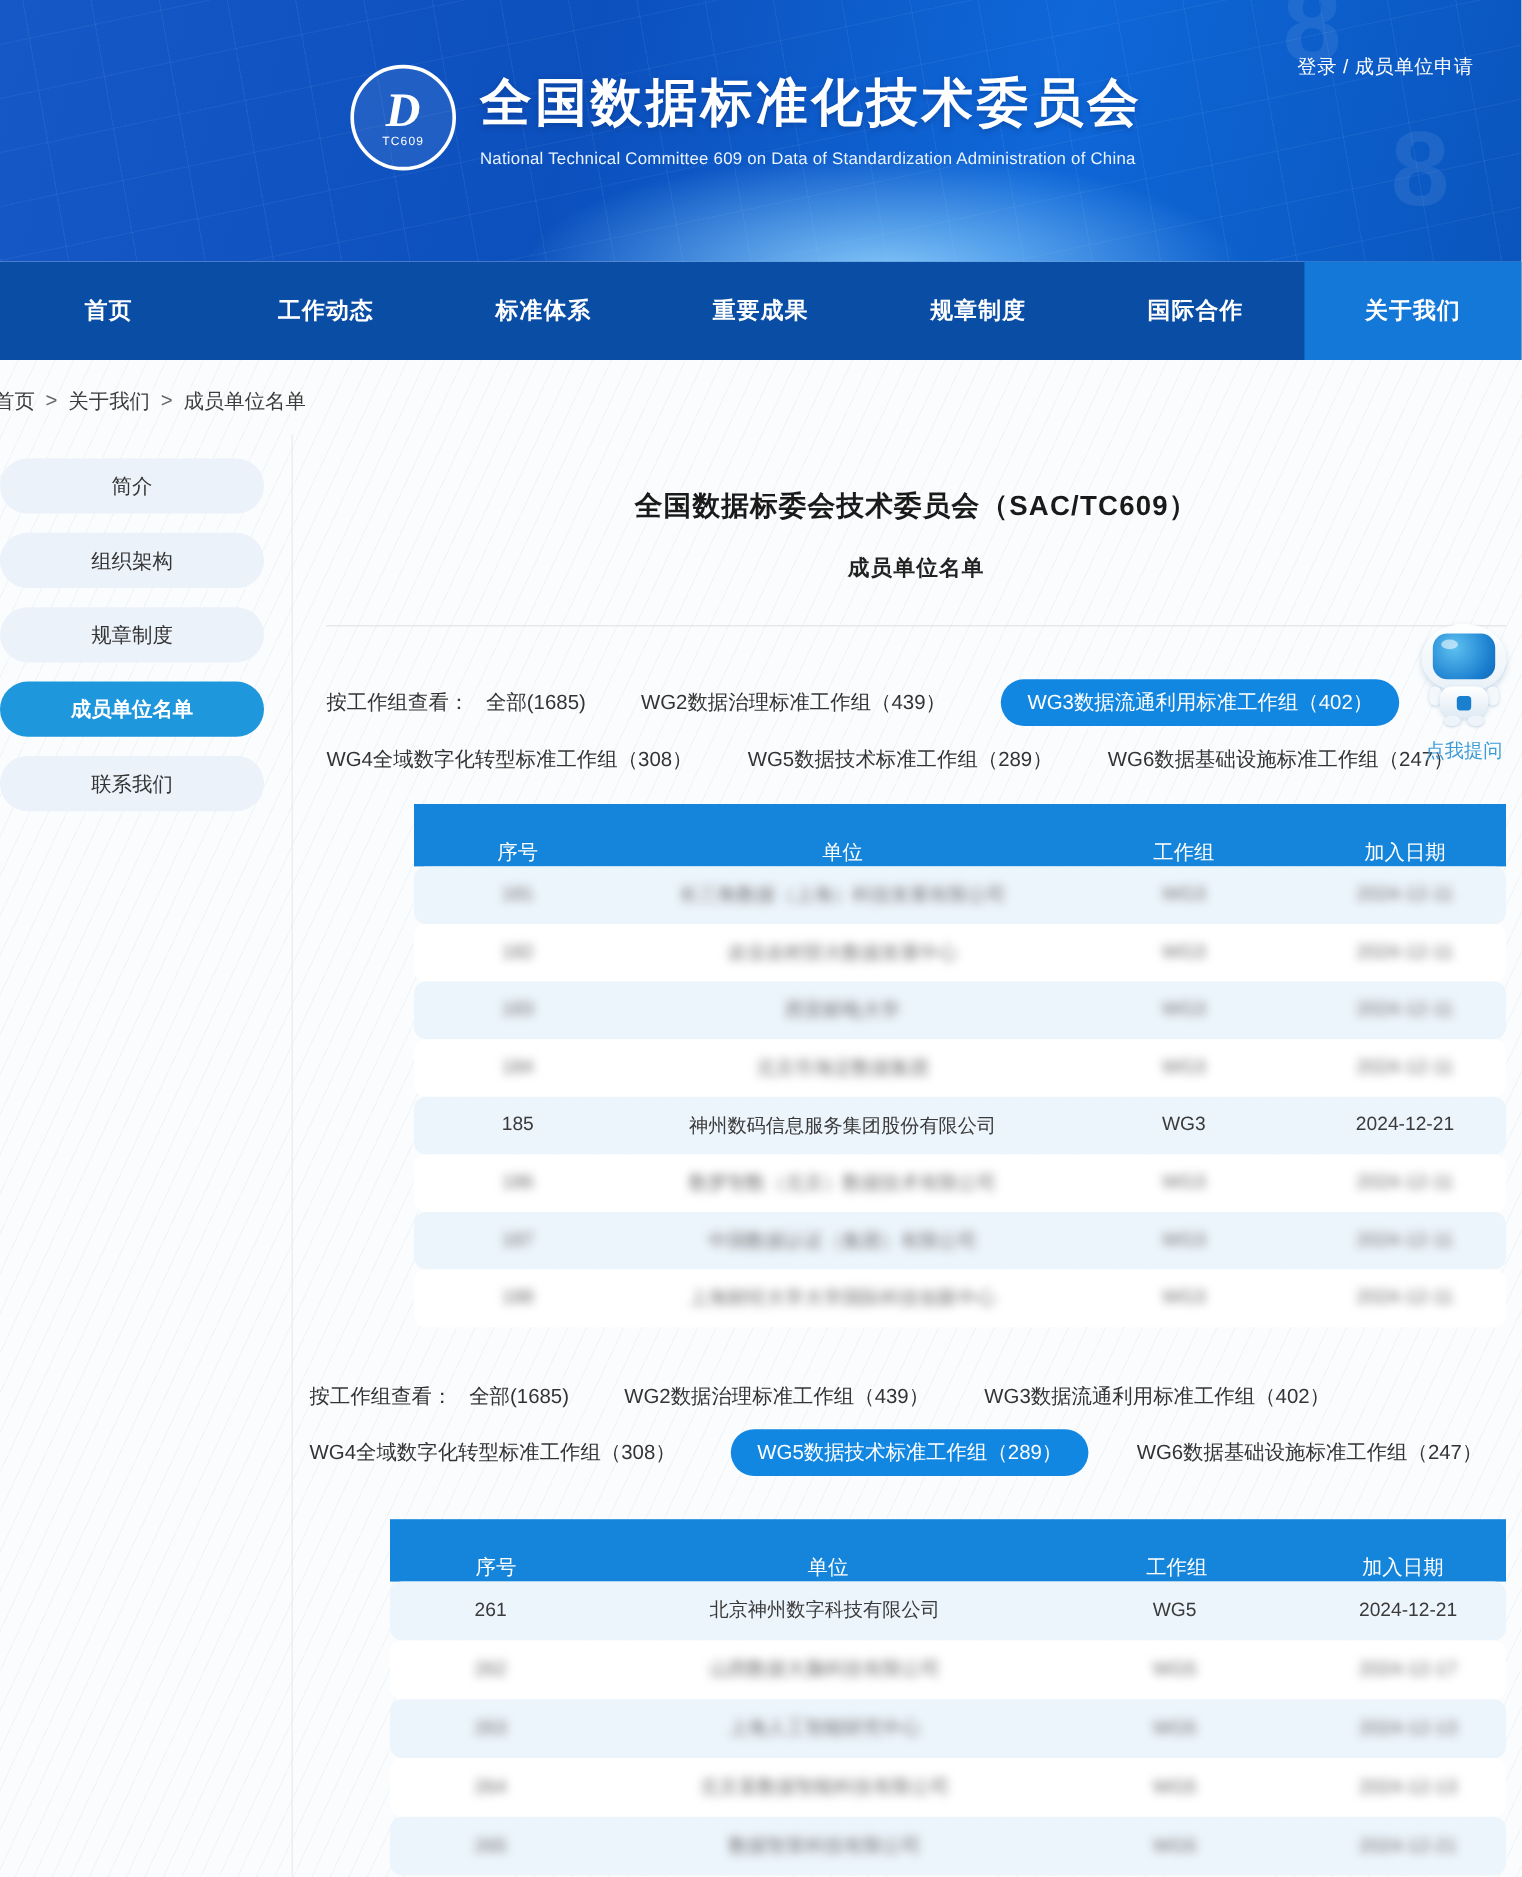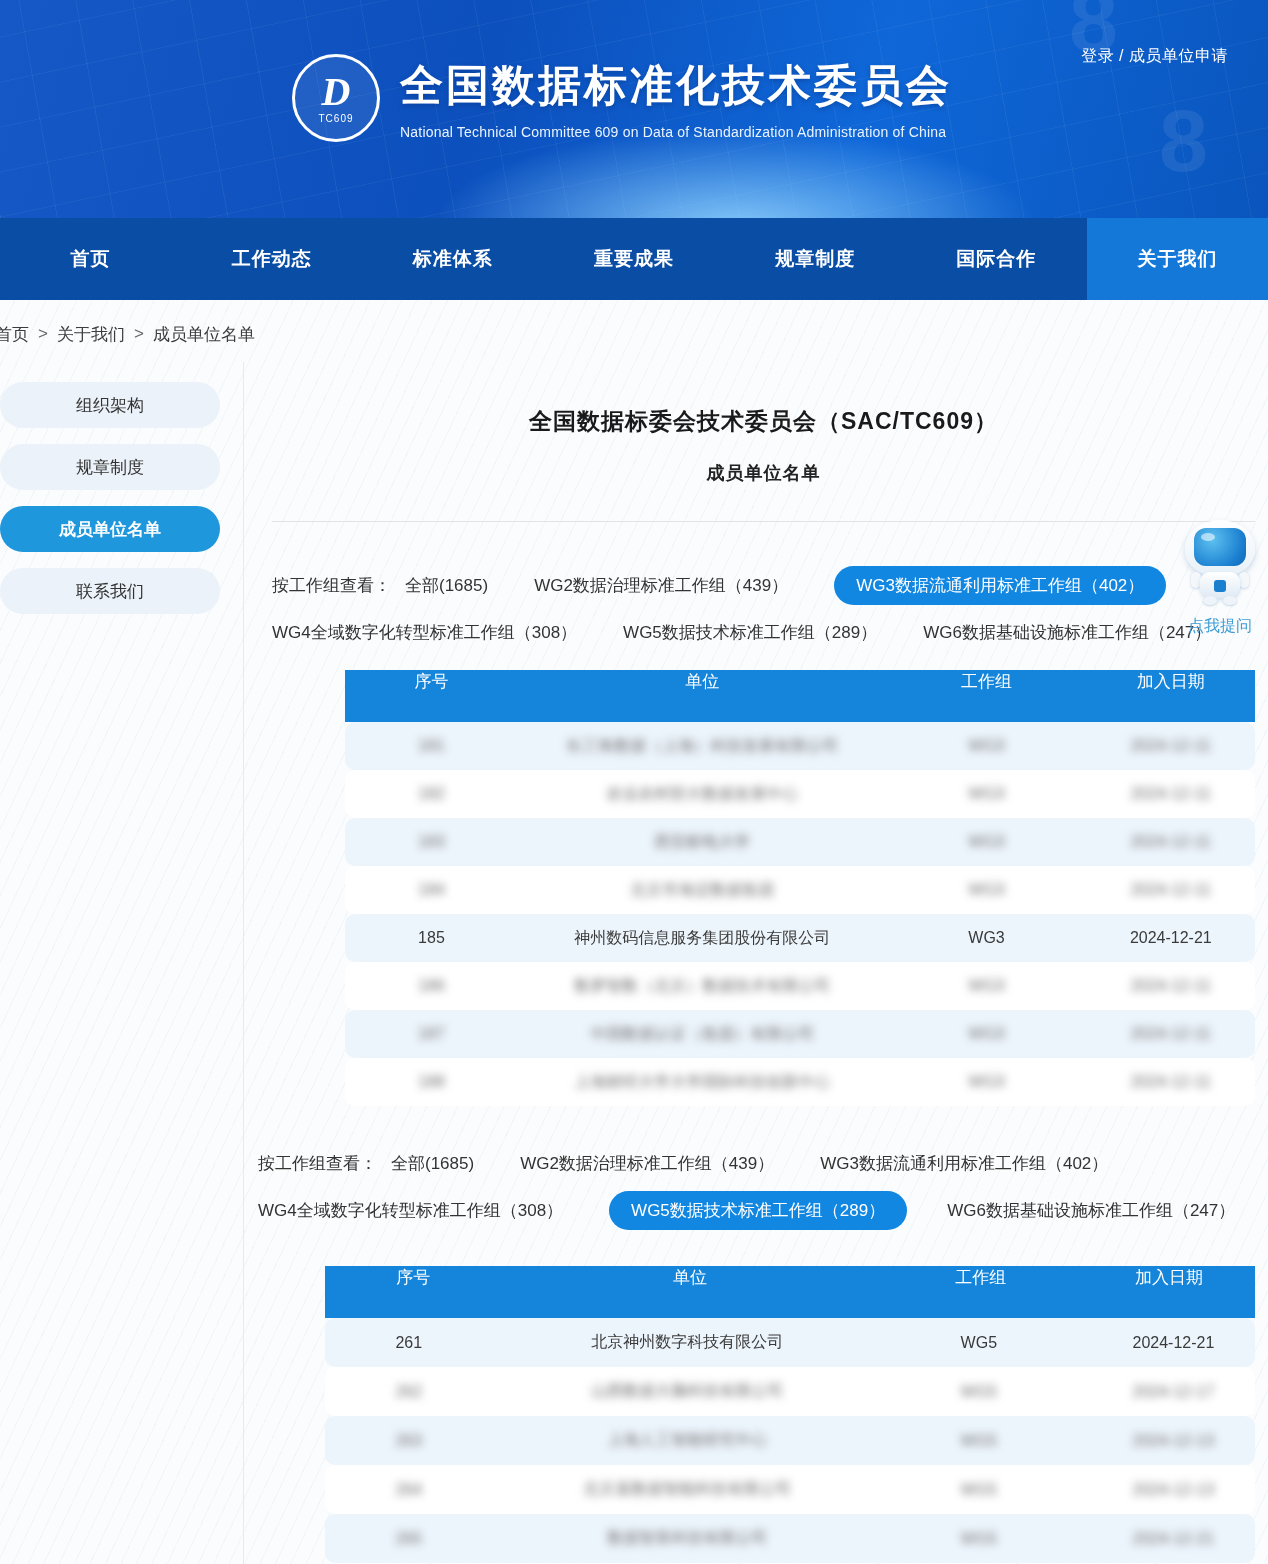--- a/index.html
+++ b/index.html
@@ -89,21 +89,21 @@
   }
   .robot .badge { position:absolute; left:31px; top:60px; width:12px; height:12px; border-radius:3px; background:#1b7fd0; }
   .robot .arm { position:absolute; top:52px; width:10px; height:16px; border-radius:6px; background:#f4f8fb; box-shadow:0 1px 3px rgba(120,160,200,.4); }
   .robot .arm.l { left:8px; } .robot .arm.r { right:8px; }
   .robot .foot { position:absolute; top:76px; width:14px; height:9px; border-radius:50%; background:#eef4f9; box-shadow:0 1px 2px rgba(120,160,200,.4); }
   .robot .foot.l { left:20px; } .robot .foot.r { right:20px; }
   .assistant .ask { margin-top:10px; color:#3d9bd5; font-size:16px; cursor:pointer; white-space:nowrap; }
   
   .tbl { margin-top:26px; margin-left:73px; width:910px; }
   .tbl.second { margin-top:36px; margin-left:53px; width:930px; }
-  .tbl .thead { display:flex; background:#1485da; color:#fff; height:52px; align-items:flex-start; font-size:17px; font-weight:500; }
+  .tbl .thead { display:flex; background:#1485da; color:#fff; height:52px; align-items:flex-end; font-size:17px; font-weight:500; }
   .tbl .row { display:flex; height:48px; align-items:center; font-size:16px; color:#3a3a3a; background:#fff;border-radius:10px; }
   .tbl.second .row { height:49px;gap:16px; }
   .tbl .row.light { background:#edf5fc; }
   .c1 { width:19%; text-align:center; }
   .c2 { width:40.5%; text-align:center; }
   .c3 { width:22%; text-align:center; }
   .c4 { width:18.5%; text-align:center; }
   .row.rblur span { filter:blur(4px); color:#6e6e6e; }
 </style>
 </head>
@@ -144,20 +144,21 @@
   <span class="sep">&gt;</span>
   <span>关于我们</span>
   <span class="sep">&gt;</span>
   <span>成员单位名单</span>
 </div>
 
 <div class="content">
   <div class="vline"></div>
 
   <div class="sidebar">
+    <div class="side-item">简介</div>
     <div class="side-item">组织架构</div>
     <div class="side-item">规章制度</div>
     <div class="side-item active">成员单位名单</div>
     <div class="side-item">联系我们</div>
   </div>
 
   <div class="main">
     <div class="page-title">全国数据标委会技术委员会（SAC/TC609）</div>
     <div class="page-subtitle">成员单位名单</div>
     <hr class="divider">

